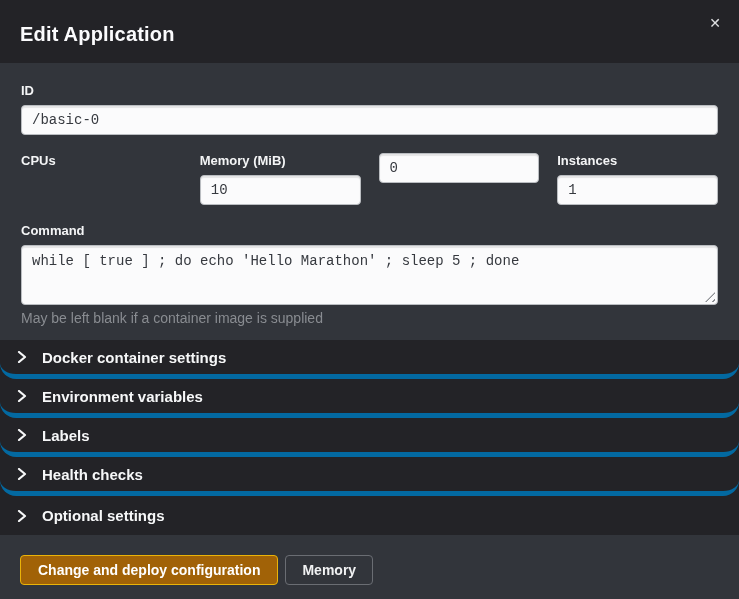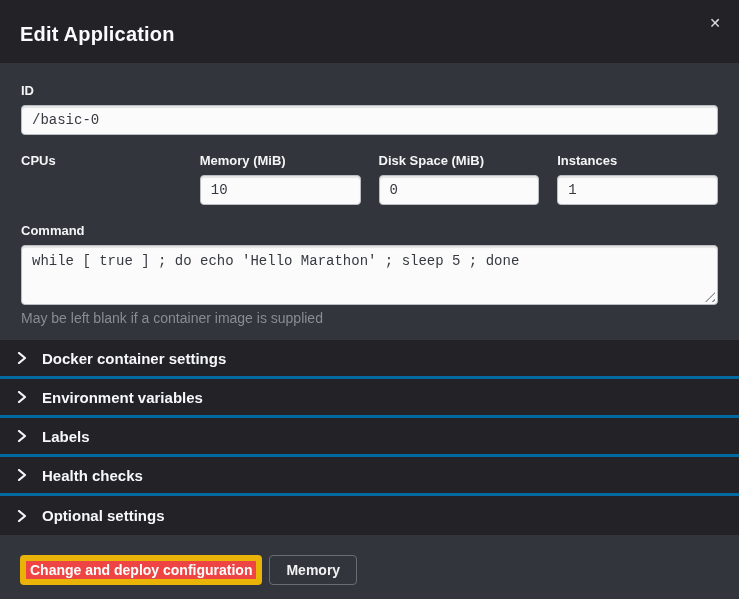--- a/index.html
+++ b/index.html
@@ -90,21 +90,21 @@
     color: #898c91;
   }
   
   .accordion { flex: 1 1 auto; background: #232327; }
   .accordion-row {
     height: 39px;
     display: flex; align-items: center;
     padding: 0 17px;
     cursor: pointer;
   }
-  .accordion-row:not(:last-child) { border-bottom: 3px solid #0369a1; }
+  .accordion-row:not(:last-child) { border-bottom: 5px solid #0369a1; border-radius: 16px; }
   .chev {
     width: 10px; height: 12px; flex: 0 0 10px;
     display: inline-block;
     margin-right: 15px;
   }
   .chev svg { display: block; }
   .accordion-label {
     font-size: 15px; font-weight: 700; color: #f6f7f8;
   }
   
@@ -117,24 +117,24 @@
   }
   .btn {
     height: 30px;
     border-radius: 4px;
     font-family: "Liberation Sans", sans-serif;
     font-size: 14px; font-weight: 700;
     cursor: pointer;
     display: inline-flex; align-items: center;
   }
   .btn-primary {
-    background: #ef4444;
-    border: 6px solid #eab308;
+    background: #a16207;
+    border: 1px solid #eab308;
     color: #ffffff;
-    padding: 0 4px;
+    padding: 0 17px;
   }
   .btn-secondary {
     background: transparent;
     border: 1px solid #6a6d73;
     color: #f1f2f3;
     padding: 0 16px;
   }
 </style>
 </head>
 <body>
@@ -155,21 +155,20 @@
 
     <div class="row-4">
       <div>
         <label class="field-label">CPUs</label>
       </div>
       <div>
         <label class="field-label">Memory (MiB)</label>
         <input class="text-input" type="text" value="10" style="">
       </div>
       <div>
-        <label class="field-label">Disk Space (MiB)</label>
         <input class="text-input" type="text" value="0" style="">
       </div>
       <div>
         <label class="field-label">Instances</label>
         <input class="text-input" type="text" value="1" style="">
       </div>
     </div>
 
     <div class="command-group">
       <label class="field-label">Command</label>

